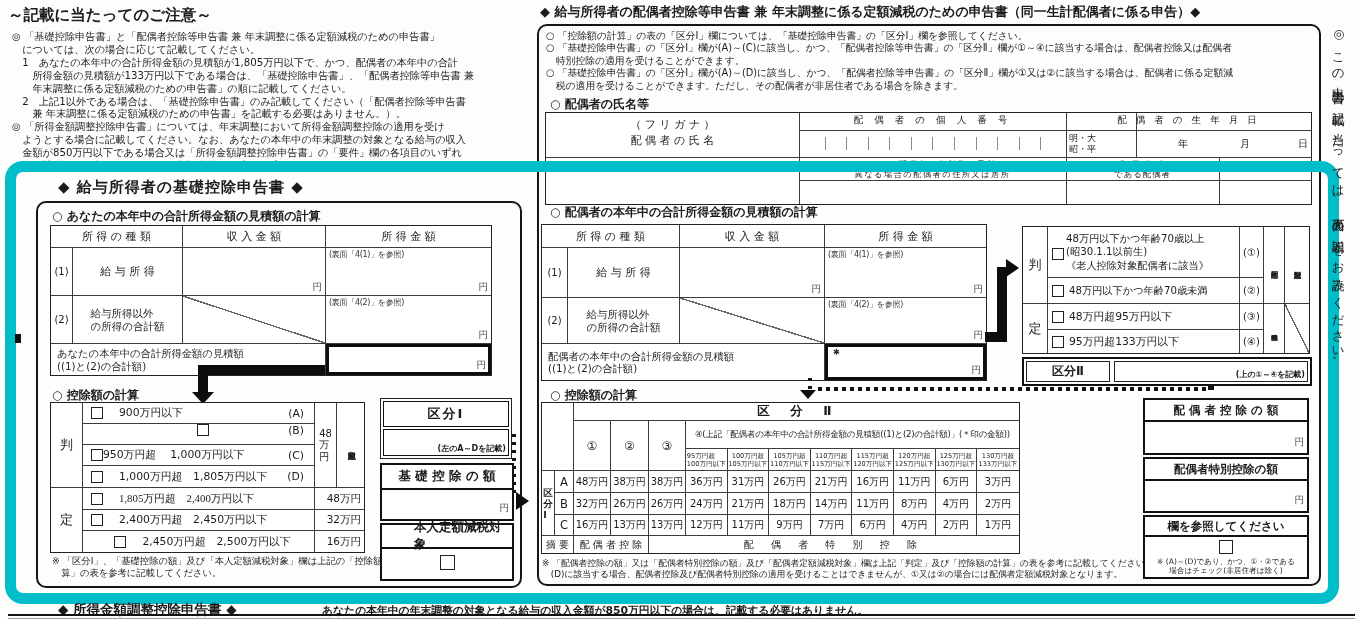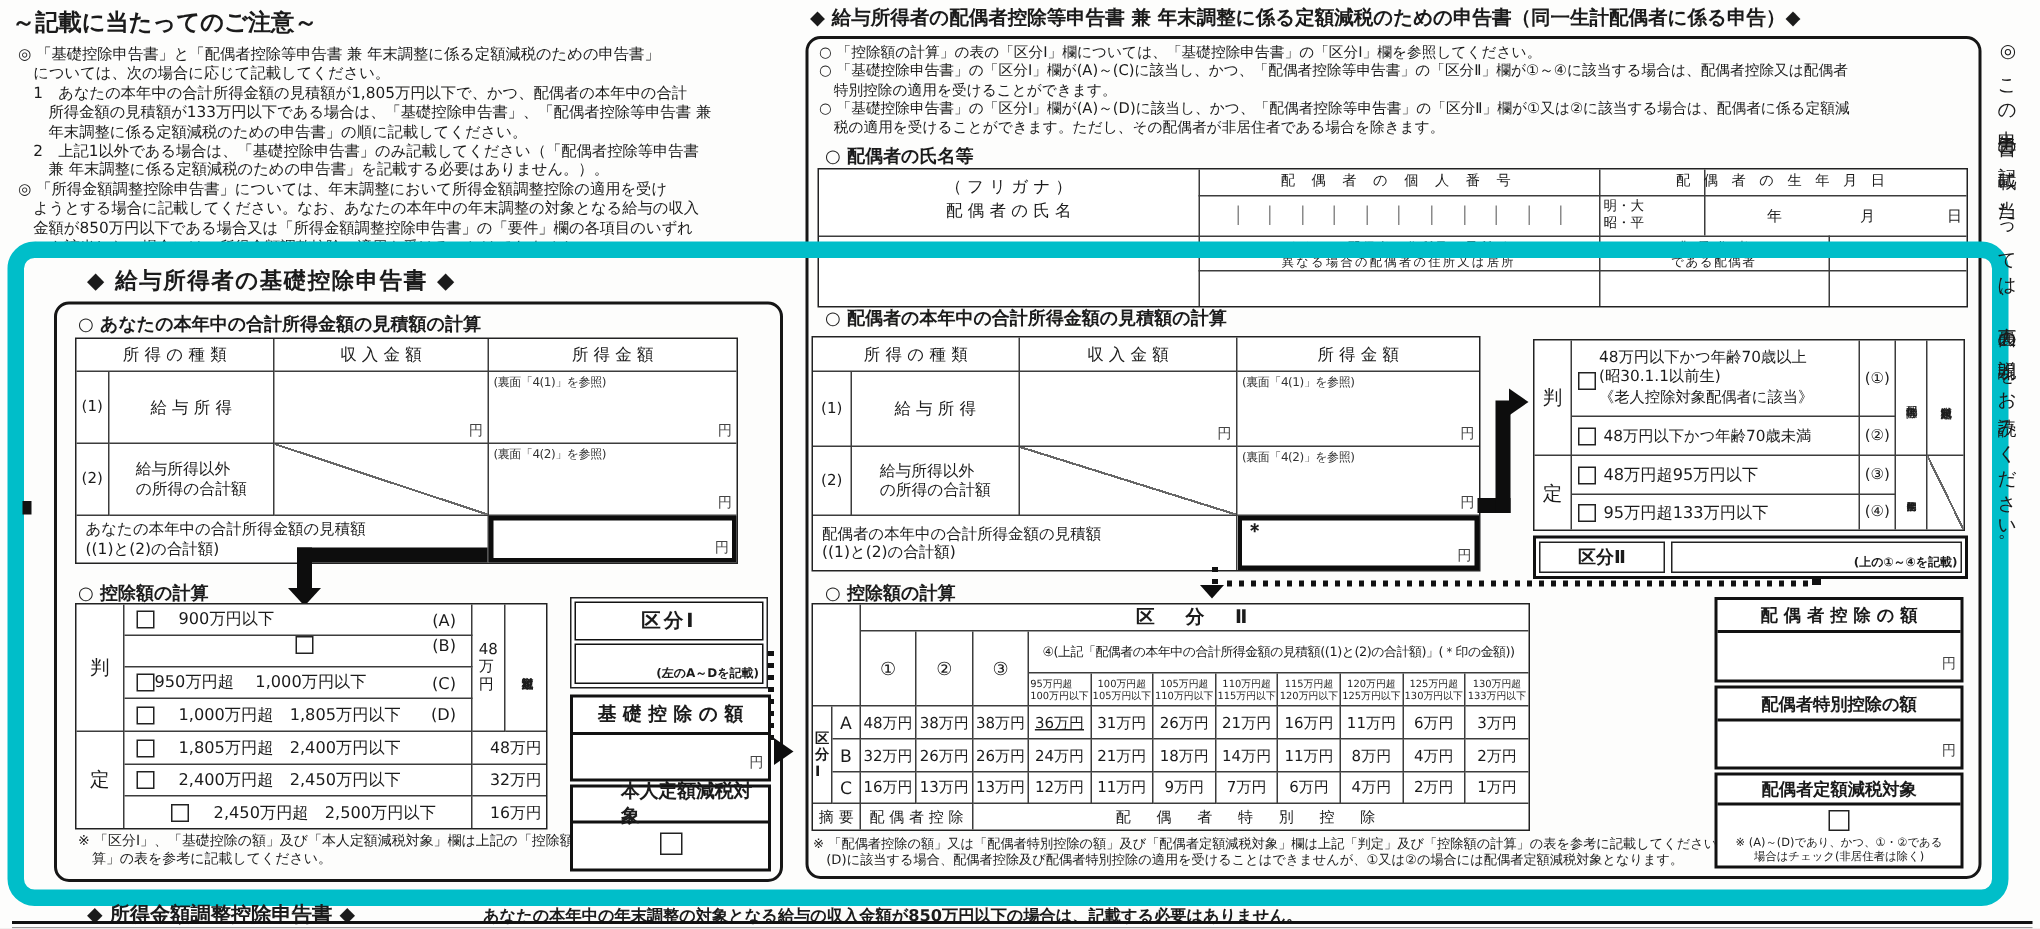--- a/index.html
+++ b/index.html
@@ -108,21 +108,21 @@
     <div class="c left" style="grid-area:3/2/4/3;padding-left:8px;font-size:10.8px;">
         <span class="cb"></span>
         <span>950万円超　 1,000万円以下</span>
         <span style="position:absolute;right:10px;">(C)</span>
       </div>
     <div class="c left" style="grid-area:4/2/5/3;gap:16px;padding-left:8px;font-size:10.8px;">
         <span class="cb"></span>
         <span>1,000万円超　1,805万円以下</span>
         <span style="position:absolute;right:10px;">(D)</span>
       </div>
-    <div class="c left" style="grid-area:5/2/6/3;gap:16px;padding-left:8px;font-size:10.8px;">
+    <div class="c left" style="grid-area:5/2/6/3;gap:16px;padding-left:8px;font-size:10.8px;font-family:Liberation Serif, serif;">
         <span class="cb"></span>
         <span>1,805万円超　2,400万円以下</span>
       </div>
     <div class="c left" style="grid-area:6/2/7/3;gap:16px;padding-left:8px;font-size:10.8px;">
         <span class="cb"></span>
         <span>2,400万円超　2,450万円以下</span>
       </div>
     <div class="c left nb" style="grid-area:7/2/8/3;gap:16px;padding-left:8px;font-size:10.8px;justify-content:center;">
         <span class="cb"></span>
         <span>2,450万円超　2,500万円以下</span>
@@ -325,21 +325,21 @@
     <div class="c pre b" style="grid-area:4/1/7/2;font-size:9.5px;line-height:11px;">区
 分
 Ⅰ</div>
     <div class="c" style="grid-area:4/2/5/3;font-size:11.5px;">A</div>
     <div class="c" style="grid-area:5/2/6/3;font-size:11.5px;">B</div>
     <div class="c" style="grid-area:6/2/7/3;font-size:11.5px;">C</div>
 
     <div class="c" style="grid-area:4/3/5/4;font-size:10px;">48万円</div>
     <div class="c" style="grid-area:4/4/5/5;font-size:10px;">38万円</div>
     <div class="c" style="grid-area:4/5/5/6;font-size:10px;">38万円</div>
-    <div class="c" style="grid-area:4/6/5/7;font-size:10px;text-decoration:underline;">36万円</div>
+    <div class="c" style="grid-area:4/6/5/7;font-size:10px;">36万円</div>
     <div class="c" style="grid-area:4/7/5/8;font-size:10px;">31万円</div>
     <div class="c" style="grid-area:4/8/5/9;font-size:10px;">26万円</div>
     <div class="c" style="grid-area:4/9/5/10;font-size:10px;">21万円</div>
     <div class="c" style="grid-area:4/10/5/11;font-size:10px;">16万円</div>
     <div class="c" style="grid-area:4/11/5/12;font-size:10px;">11万円</div>
     <div class="c" style="grid-area:4/12/5/13;font-size:10px;">6万円</div>
     <div class="c nr" style="grid-area:4/13/5/14;font-size:10px;">3万円</div>
 
     <div class="c" style="grid-area:5/3/6/4;font-size:10px;">32万円</div>
     <div class="c" style="grid-area:5/4/6/5;font-size:10px;">26万円</div>
@@ -379,21 +379,21 @@
       <span class="unit">円</span>
     </div>
   </div>
   <div class="thickbox" style="left:1143px;top:457px;width:162px;height:52px;">
     <div class="thickhead" style="height:20px;font-size:11.5px;">配偶者特別控除の額</div>
     <div style="position:relative;height:27px;">
       <span class="unit">円</span>
     </div>
   </div>
   <div class="thickbox" style="left:1143px;top:515px;width:162px;height:60px;">
-    <div class="thickhead" style="height:18px;font-size:11.5px;">配偶者定額減税対象</div>
+    <div class="thickhead" style="height:18px;font-size:11.5px;">欄を参照してください</div>
     <div style="position:relative;height:37px;text-align:center;">
       <span class="cb" style="width:12px;height:12px;margin-top:3px;"></span>
       <div class="pre" style="font-size:7.6px;line-height:8.8px;">※ (A)～(D)であり、かつ、①・②である
 場合はチェック(非居住者は除く)</div>
     </div>
   </div>
 
   <div class="abs vtx" style="left:1332px;top:26px;height:555px;font-size:12.5px;letter-spacing:2.5px;z-index:45;">◎この申告書の記載に当たっては、裏面の説明をお読みください。</div>
 
   <div class="teal" style="left:5px;top:161px;width:1312px;height:421px;"></div>

